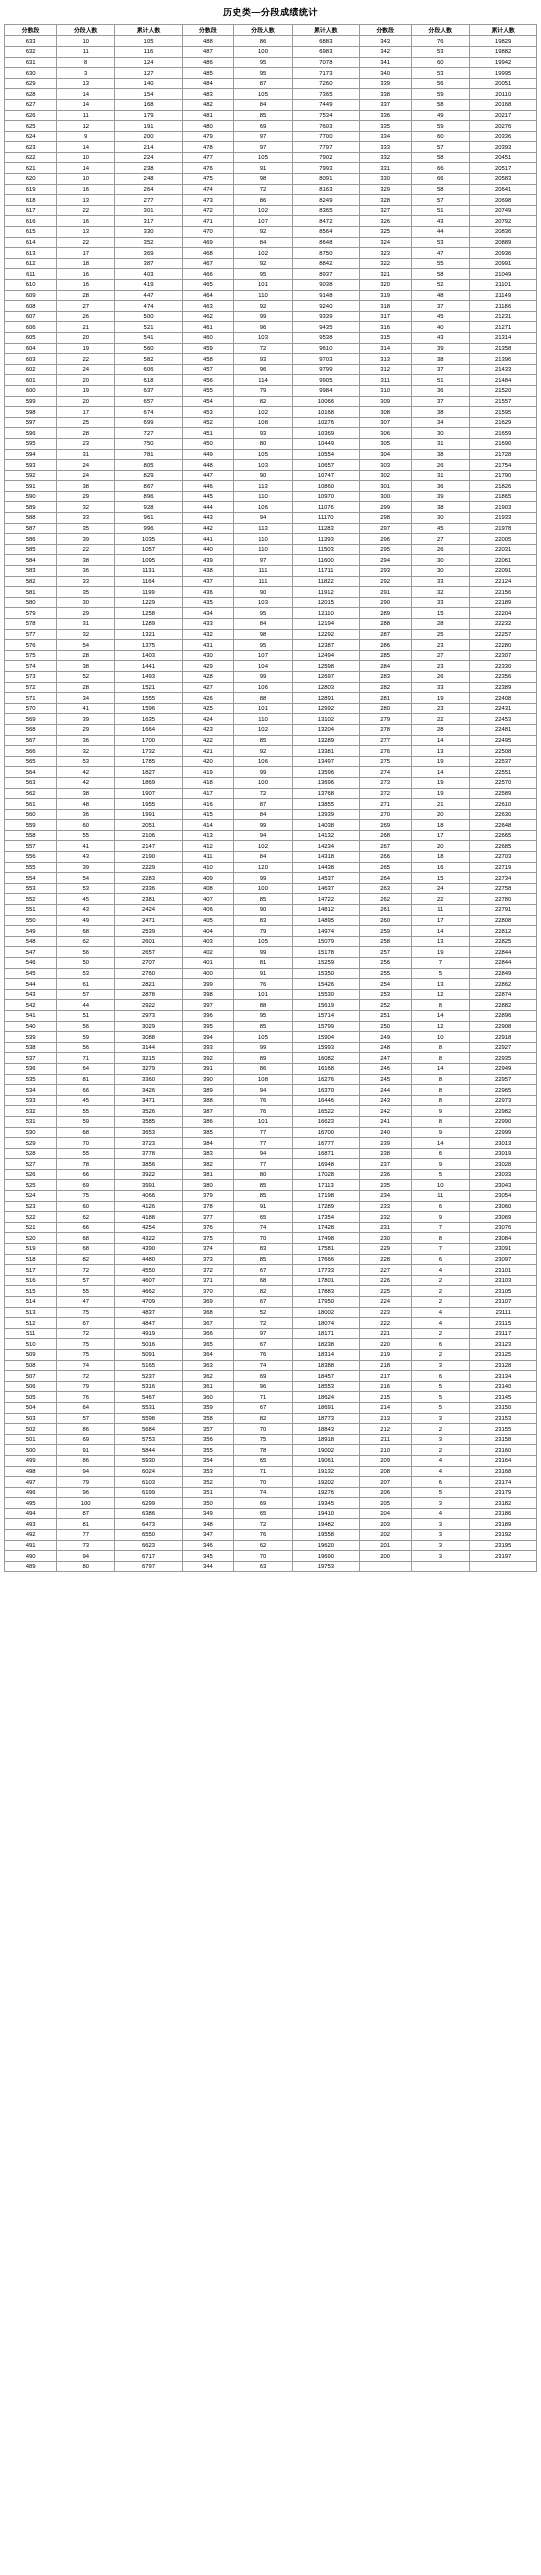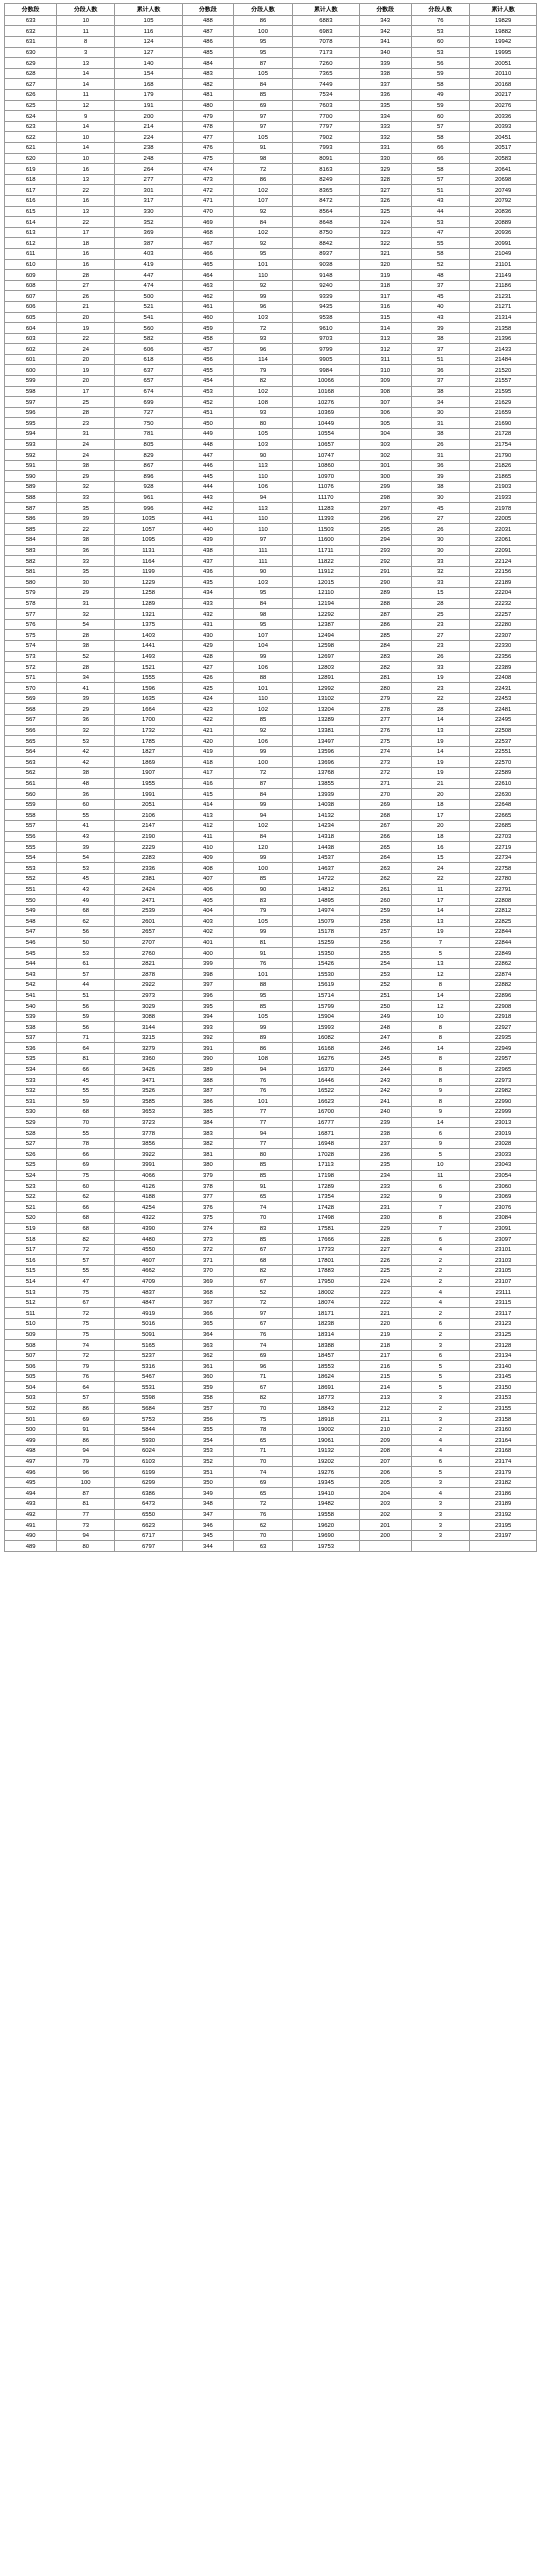--- a/index.html
+++ b/index.html
@@ -48,20 +48,21 @@
   }
   
   col.c-score { width: 30px; }
   col.c-count { width: 34px; }
   col.c-cum   { width: 39px; }
 </style>
 </head>
 <body>
 
 <div class="page">
+  <div class="title">历史类—分段成绩统计</div>
 
   <table class="grid">
     <colgroup>
       <col class="c-score">
         <col class="c-count">
         <col class="c-cum">
       <col class="c-score">
         <col class="c-count">
         <col class="c-cum">
       <col class="c-score">

